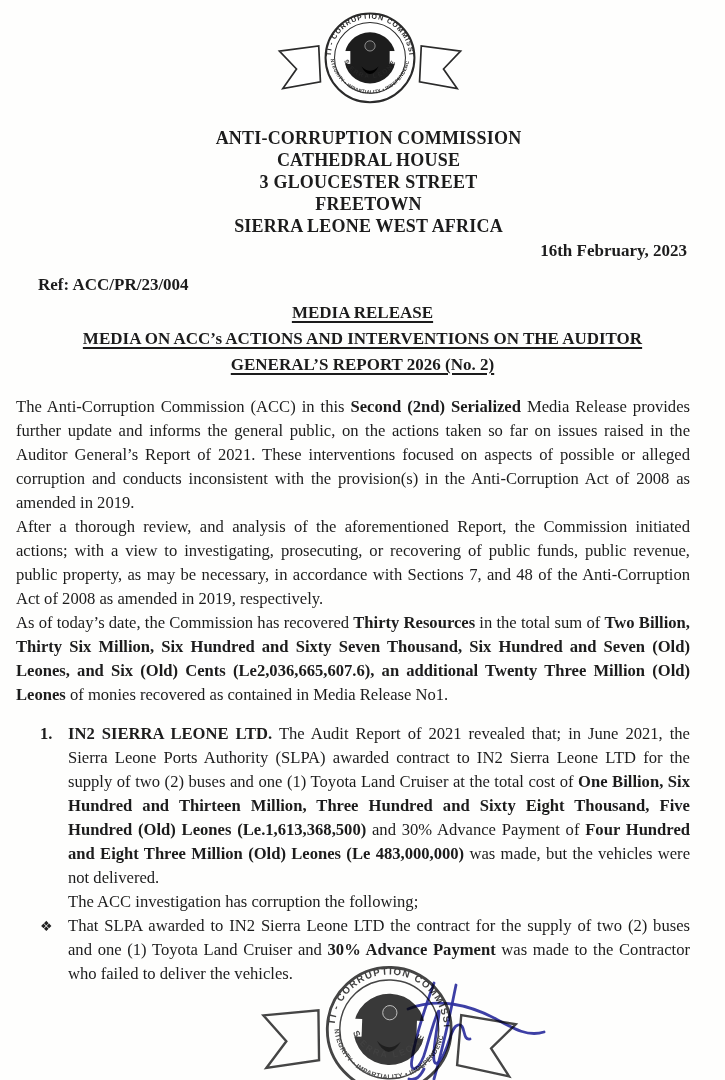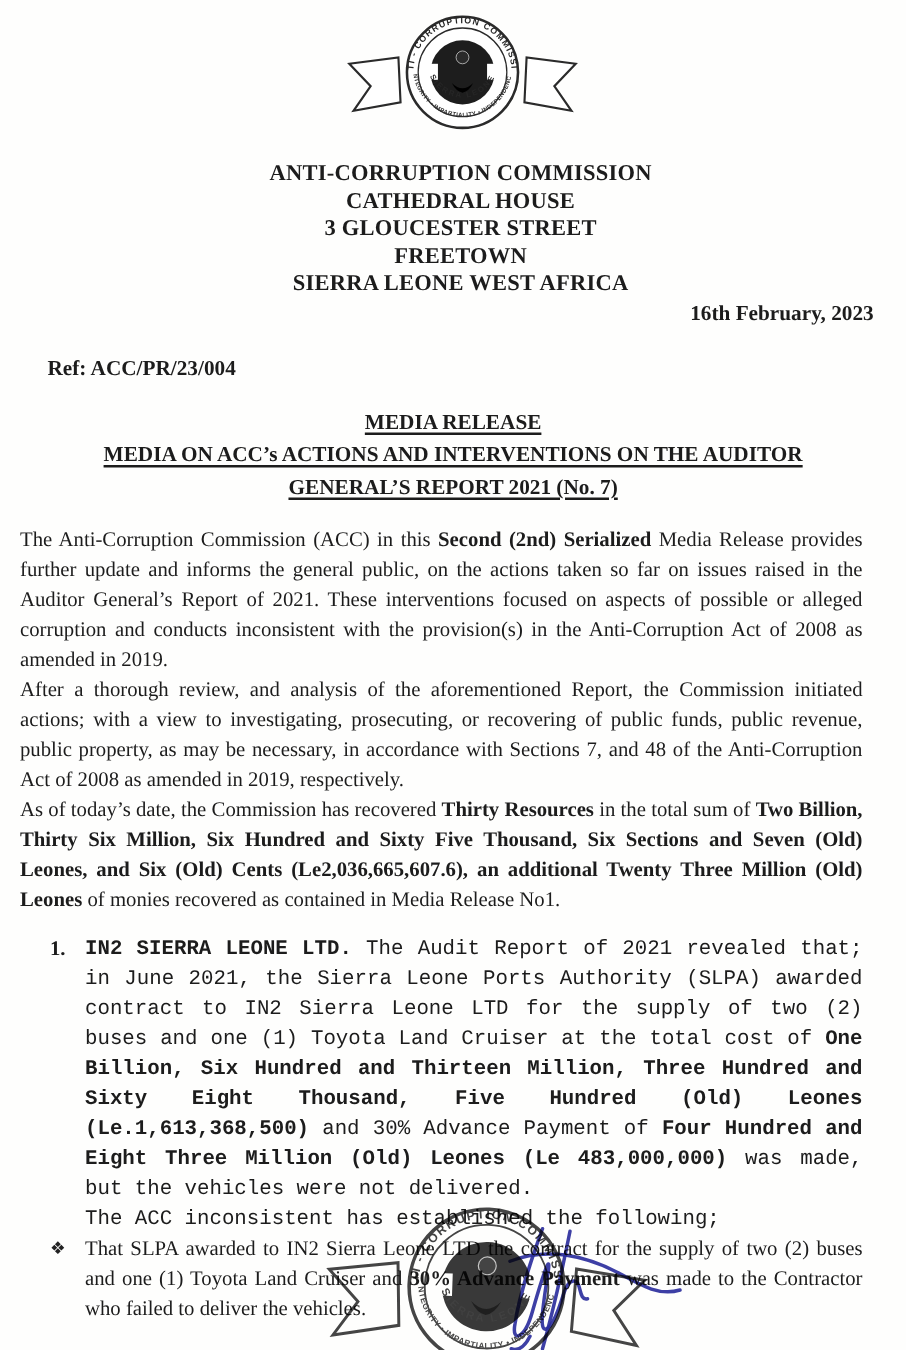--- a/index.html
+++ b/index.html
@@ -27,35 +27,35 @@
     text-align:center;
     margin-top:4px;
     transform:translateX(6px);
     font-weight:bold;
     font-size:18px;
     line-height:22px;
     letter-spacing:.2px;
   }
   .lh-date{
     text-align:right;
-    padding-right:26px;
+    padding-right:38px;
     margin-top:4px;
     font-weight:bold;
     font-size:17px;
   }
   .lh-ref{
     padding-left:38px;
-    margin-top:24px;
+    margin-top:14px;
     font-weight:bold;
     font-size:17px;
   }
   
   .title-block{
     text-align:center;
-    margin-top:20px;
+    margin-top:5px;
     font-weight:bold;
     font-size:17px;
     line-height:26px;
   }
   .title-block .u{
     text-decoration:underline;
     text-decoration-thickness:1.6px;
     text-underline-offset:3px;
   }
   
@@ -69,21 +69,21 @@
   .body b{font-weight:bold;}
   .num-item{
     display:flex;
     margin-top:15px;
     margin-left:24px;
   }
   .num-marker{
     flex:0 0 28px;
     font-weight:bold;
   }
-  .num-body{flex:1;font-family:Liberation Mono, monospace;}
+  .num-body{flex:1;}
   .bullet-item{
     display:flex;
     margin-left:24px;
   }
   .bullet-marker{
     flex:0 0 28px;
     font-size:14px;
     padding-top:1px;
     color:#222;
   }
@@ -160,33 +160,33 @@
     <div>FREETOWN</div>
     <div>SIERRA LEONE WEST AFRICA</div>
   </div>
 
   <div class="lh-date">16th February, 2023</div>
   <div class="lh-ref">Ref: ACC/PR/23/004</div>
 
   <div class="title-block">
     <div class="u">MEDIA RELEASE</div>
     <div class="u">MEDIA ON ACC’s ACTIONS AND INTERVENTIONS ON THE AUDITOR</div>
-    <div class="u">GENERAL’S REPORT 2021 (No. 7)</div>
+    <div class="u">GENERAL’S REPORT 2026 (No. 2)</div>
   </div>
 
   <div class="body">
     <p>The Anti-Corruption Commission (ACC) in this <b>Second (2nd) Serialized</b> Media Release provides further update and informs the general public, on the actions taken so far on issues raised in the Auditor General’s Report of 2021. These interventions focused on aspects of possible or alleged corruption and conducts inconsistent with the provision(s) in the Anti-Corruption Act of 2008 as amended in 2019.</p>
     <p>After a thorough review, and analysis of the aforementioned Report, the Commission initiated actions; with a view to investigating, prosecuting, or recovering of public funds, public revenue, public property, as may be necessary, in accordance with Sections 7, and 48 of the Anti-Corruption Act of 2008 as amended in 2019, respectively.</p>
-    <p>As of today’s date, the Commission has recovered <b>Thirty Resources</b> in the total sum of <b>Two Billion, Thirty Six Million, Six Hundred and Sixty Five Thousand, Six Sections and Seven (Old) Leones, and Six (Old) Cents (Le2,036,665,607.6), an additional Twenty Three Million (Old) Leones</b> of monies recovered as contained in Media Release No1.</p>
+    <p>As of today’s date, the Commission has recovered <b>Thirty Resources</b> in the total sum of <b>Two Billion, Thirty Six Million, Six Hundred and Sixty Seven Thousand, Six Hundred and Seven (Old) Leones, and Six (Old) Cents (Le2,036,665,607.6), an additional Twenty Three Million (Old) Leones</b> of monies recovered as contained in Media Release No1.</p>
 
     <div class="num-item">
       <span class="num-marker">1.</span>
       <div class="num-body">
         <p><b>IN2 SIERRA LEONE LTD.</b> The Audit Report of 2021 revealed that; in June 2021, the Sierra Leone Ports Authority (SLPA) awarded contract to IN2 Sierra Leone LTD for the supply of two (2) buses and one (1) Toyota Land Cruiser at the total cost of <b>One Billion, Six Hundred and Thirteen Million, Three Hundred and Sixty Eight Thousand, Five Hundred (Old) Leones (Le.1,613,368,500)</b> and 30% Advance Payment of <b>Four Hundred and Eight Three Million (Old) Leones (Le 483,000,000)</b> was made, but the vehicles were not delivered.</p>
-        <p>The ACC inconsistent has established the following;</p>
+        <p>The ACC investigation has corruption the following;</p>
       </div>
     </div>
 
     <div class="bullet-item">
       <span class="bullet-marker">❖</span>
       <p>That SLPA awarded to IN2 Sierra Leone LTD the contract for the supply of two (2) buses and one (1) Toyota Land Cruiser and <b>30% Advance Payment</b> was made to the Contractor who failed to deliver the vehicles.</p>
     </div>
   </div>
 
   <svg class="stamp" viewBox="0 0 220 140">

